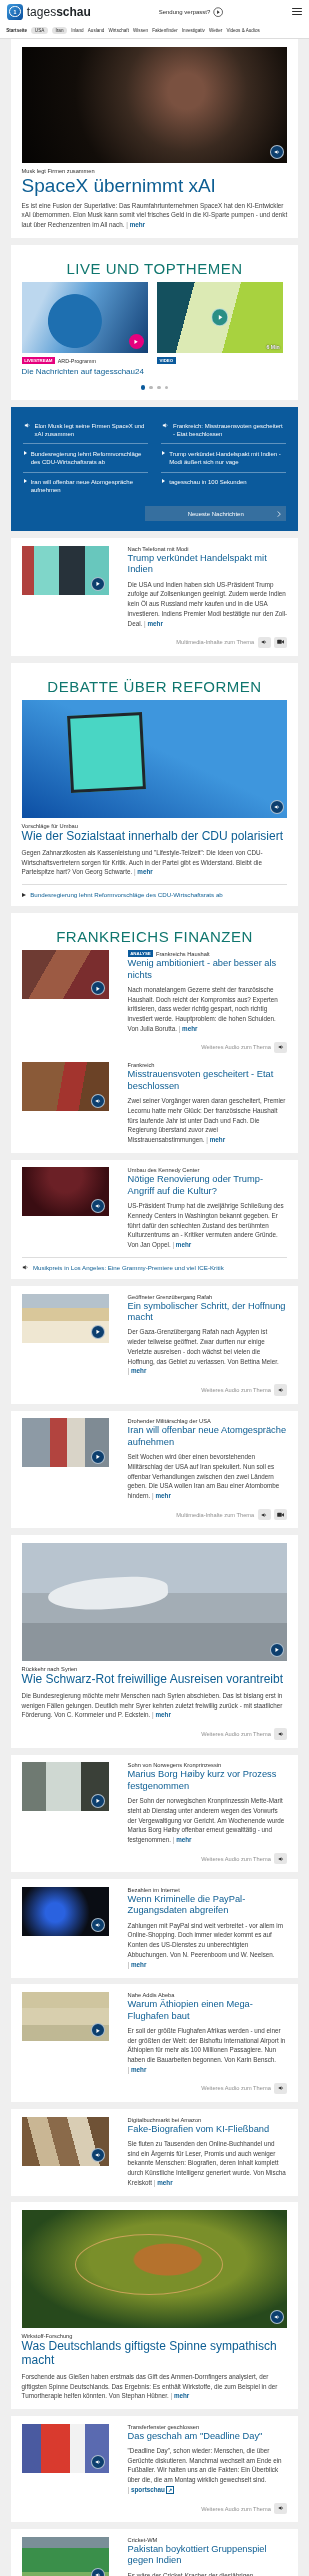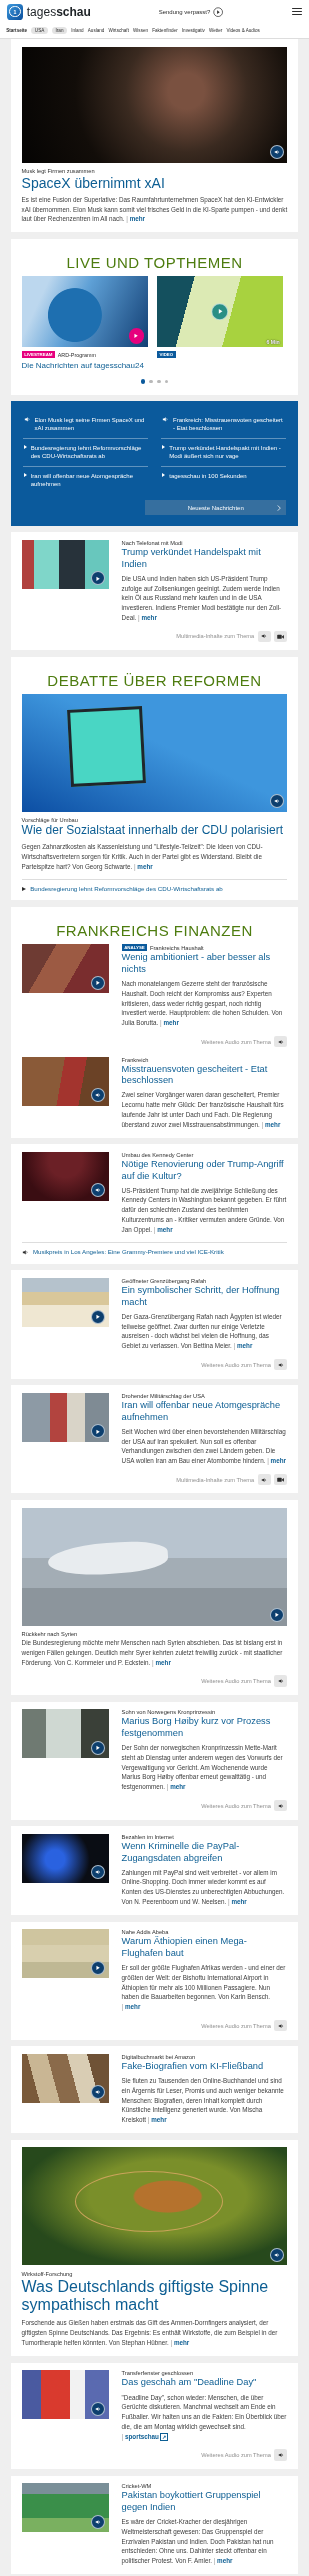--- a/index.html
+++ b/index.html
@@ -15,29 +15,29 @@
   .burger{width:10.3px;}
   .burger div{height:1px;background:#2d2d2d;margin:2.1px 0;border-radius:0.5px;}
   .nav{display:flex;align-items:center;gap:4.1px;padding:3.1px 6.2px 4.1px;border-bottom:0.5px solid #ddd;background:#fff;font-size:4.6px;color:#2d2d2d;white-space:nowrap;overflow:hidden;}
   .nav .it{cursor:pointer;}
   .nav .it.first{font-weight:bold;}
   .nav .pill{background:#e3e3e3;border-radius:4.6px;padding:1px 3.6px;}
   .card{background:#fff;margin:0 11.3px 6.7px;padding:7.7px 10.3px 8.2px;}
   .gapless{margin-top:0;}
   .hero-img{height:116px;position:relative;background:radial-gradient(circle at 62% 38%,#7a5140 0 10%,#3a2a20 34%,#120d09 62%,#050403 100%);}
   .kicker{font-size:5.7px;color:#2f2f2f;margin:5.2px 0 1px;}
-  .h-title{font-size:14px;color:#0d5e93;margin:1px 0 4.1px;line-height:1.15;}
+  .h-title{font-size:19px;color:#0d5e93;margin:1px 0 4.1px;line-height:1.15;}
   .a-title{font-size:9.3px;color:#0d5e93;margin:1px 0 3.6px;line-height:1.25;cursor:pointer;}
   .teaser{font-size:6.3px;line-height:1.55;color:#3c3c3c;}
   .mehr{color:#0d5e93;font-weight:bold;cursor:pointer;white-space:nowrap;}
   .mehr::before{content:"|\00a0";color:#9a9a9a;font-weight:normal;}
   .ext::after{content:"\2197";font-size:5.2px;border:0.5px solid #0d5e93;margin-left:1.5px;padding:0 0.5px;}
   .sec-head{text-align:center;padding:7.2px 0 5.2px;}
-  .sec-title{font-size:15px;letter-spacing:0.5px;color:#4d7c0f;}
-  .art{display:flex;gap:13px;}
+  .sec-title{font-size:15px;letter-spacing:0.5px;color:#0f766e;}
+  .art{display:flex;gap:19px;}
   .thumb{width:87px;height:49px;flex:none;position:relative;cursor:pointer;}
   .bigimg{height:118px;position:relative;cursor:pointer;}
   .ov{position:absolute;right:3.6px;bottom:3.6px;width:14px;height:14px;border-radius:50%;background:#0d3f6e;border:0.5px solid rgba(255,255,255,.65);display:flex;align-items:center;justify-content:center;box-sizing:border-box;}
   .ov.pink{background:#e6007d;border:none;width:15.5px;height:15.5px;}
   .ov.center{left:50%;top:50%;right:auto;bottom:auto;transform:translate(-50%,-50%);background:#2a8f85;width:17.5px;height:17.5px;}
   .aux{display:flex;justify-content:flex-end;align-items:center;gap:3.6px;margin-top:8.2px;font-size:5.7px;color:#8f8f8f;}
   .ibtn{width:13px;height:11.3px;background:#e6e6e6;border-radius:2.1px;display:flex;align-items:center;justify-content:center;cursor:pointer;}
   .rel{border-top:0.5px solid #ddd;margin-top:7.2px;padding-top:5.7px;display:flex;gap:4.6px;align-items:flex-start;font-size:6.2px;color:#0d5e93;cursor:pointer;}
   .tri{width:0;height:0;border-left:4.1px solid #2d2d2d;border-top:2.6px solid transparent;border-bottom:2.6px solid transparent;margin-top:1.5px;flex:none;}
   .badge{display:inline-block;font-size:4.4px;font-weight:bold;padding:1px 2.6px;vertical-align:1px;margin-right:2.6px;}
@@ -394,20 +394,21 @@
 <div class="card">
   <div class="bigimg im-syr">
       <span class="plane"></span>
       <span class="ov">
         <svg width="5.7" height="5.7" viewBox="0 0 12 12">
           <path fill="#fff" d="M3 1.5l7 4.5-7 4.5z"></path>
         </svg>
       </span>
     </div>
   <div class="kicker">Rückkehr nach Syrien</div>
+  <div class="h-title" style="font-size:12px;">Wie Schwarz-Rot freiwillige Ausreisen vorantreibt</div>
   <div class="teaser"><span>Die Bundesregierung möchte mehr Menschen nach Syrien abschieben. Das ist bislang erst in wenigen Fällen gelungen. Deutlich mehr Syrer kehrten zuletzt freiwillig zurück - mit staatlicher Förderung. Von C. Kornmeier und P. Eckstein.</span> <span class="mehr">mehr</span></div>
   <div class="aux">
       <span>Weiteres Audio zum Thema</span>
     <span class="ibtn">
         <svg width="6.2" height="6.2" viewBox="0 0 16 16">
           <path fill="#2d2d2d" d="M2 6v4h3l4 3V3L5 6H2z"></path>
           <path d="M11 5.5a3.5 3.5 0 010 5" stroke="#2d2d2d" fill="none" stroke-width="1.3"></path>
         </svg>
       </span>
   </div>
@@ -505,21 +506,21 @@
   <div class="bigimg im-spin">
       <span class="spin-leg"></span>
       <span class="ov">
         <svg width="6.2" height="6.2" viewBox="0 0 16 16">
           <path fill="#fff" d="M2 6v4h3l4 3V3L5 6H2z"></path>
           <path d="M11 5.5a3.5 3.5 0 010 5" stroke="#fff" fill="none" stroke-width="1.3"></path>
         </svg>
       </span>
     </div>
   <div class="kicker">Wirkstoff-Forschung</div>
-  <div class="h-title" style="font-size:16px;">Was Deutschlands giftigste Spinne sympathisch macht</div>
+  <div class="h-title" style="font-size:12px;">Was Deutschlands giftigste Spinne sympathisch macht</div>
   <div class="teaser"><span>Forschende aus Gießen haben erstmals das Gift des Ammen-Dornfingers analysiert, der giftigsten Spinne Deutschlands. Das Ergebnis: Es enthält Wirkstoffe, die zum Beispiel in der Tumortherapie helfen könnten. Von Stephan Hübner.</span> <span class="mehr">mehr</span></div>
 </div>
 
 <div class="card">
   <div class="art">
     <div class="thumb im-uni">
         <span class="ov">
           <svg width="6.2" height="6.2" viewBox="0 0 16 16">
             <path fill="#fff" d="M2 6v4h3l4 3V3L5 6H2z"></path>
             <path d="M11 5.5a3.5 3.5 0 010 5" stroke="#fff" fill="none" stroke-width="1.3"></path>

